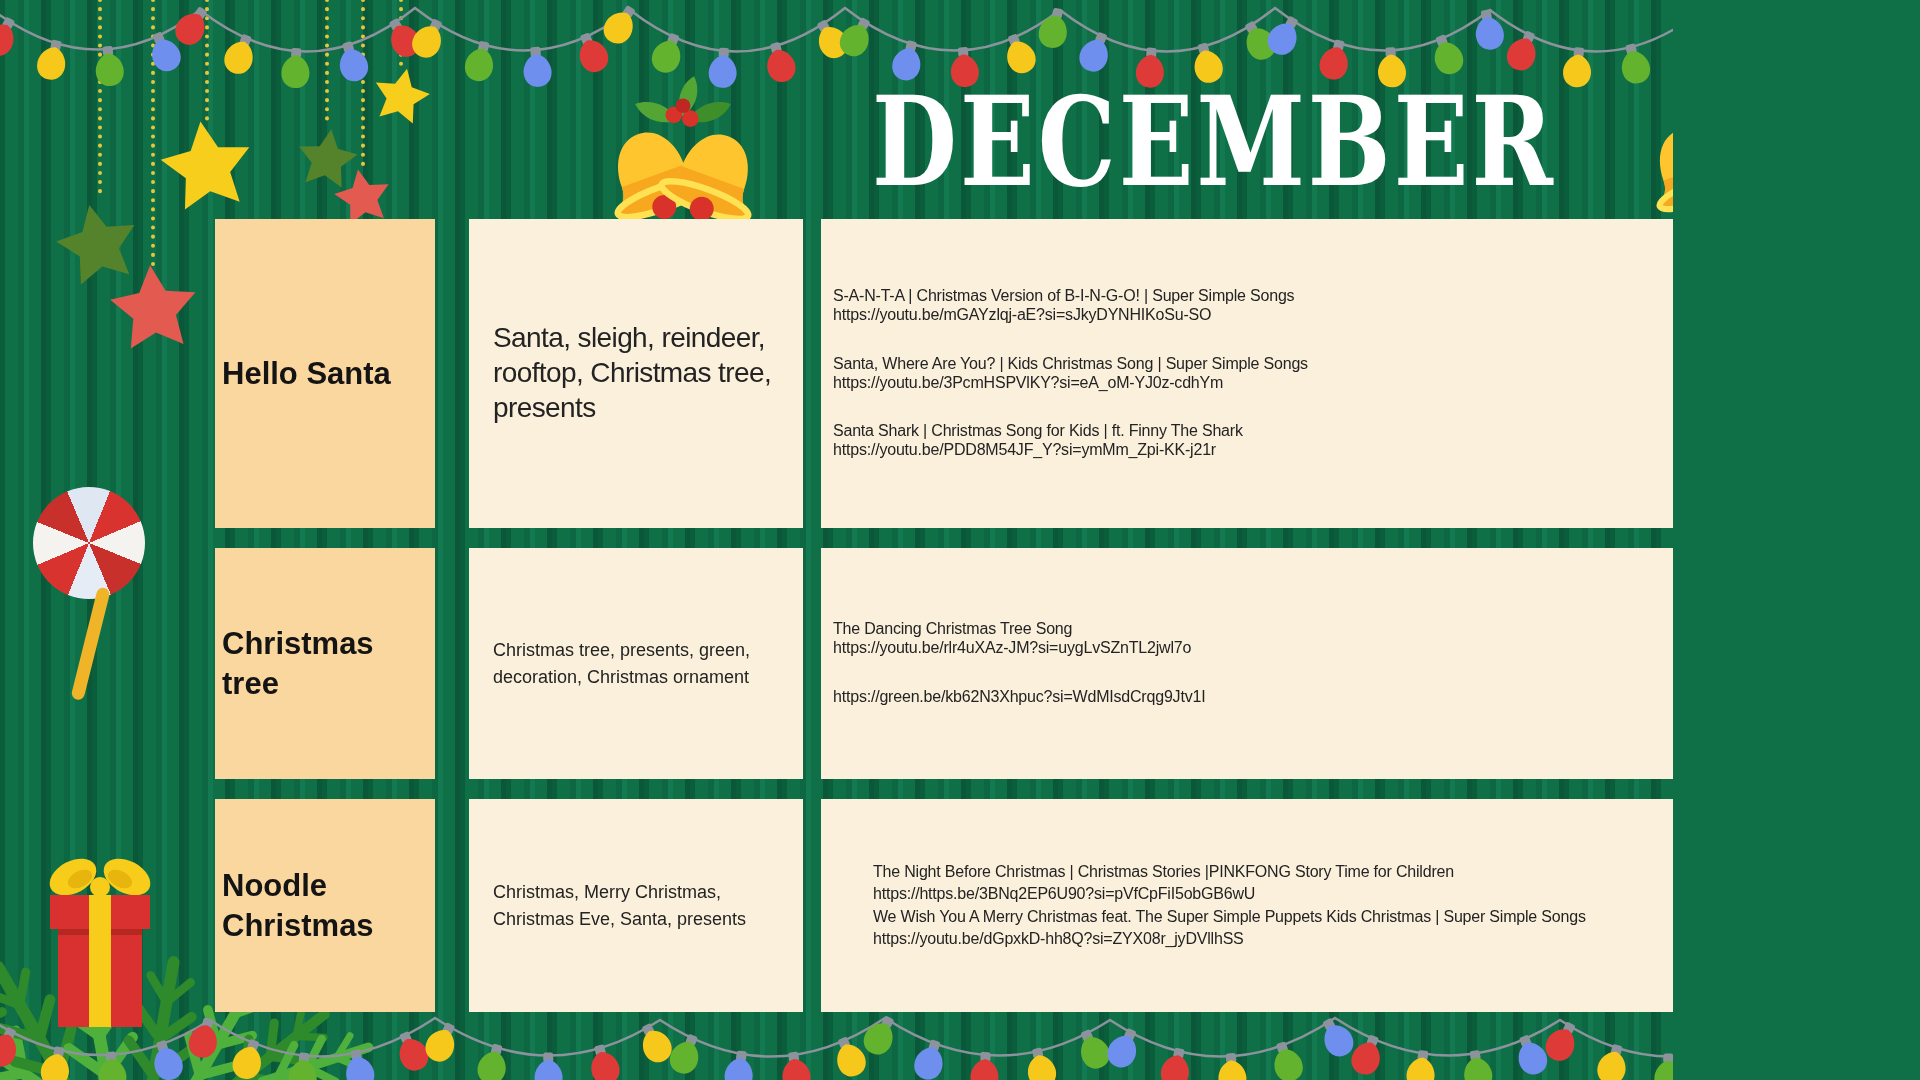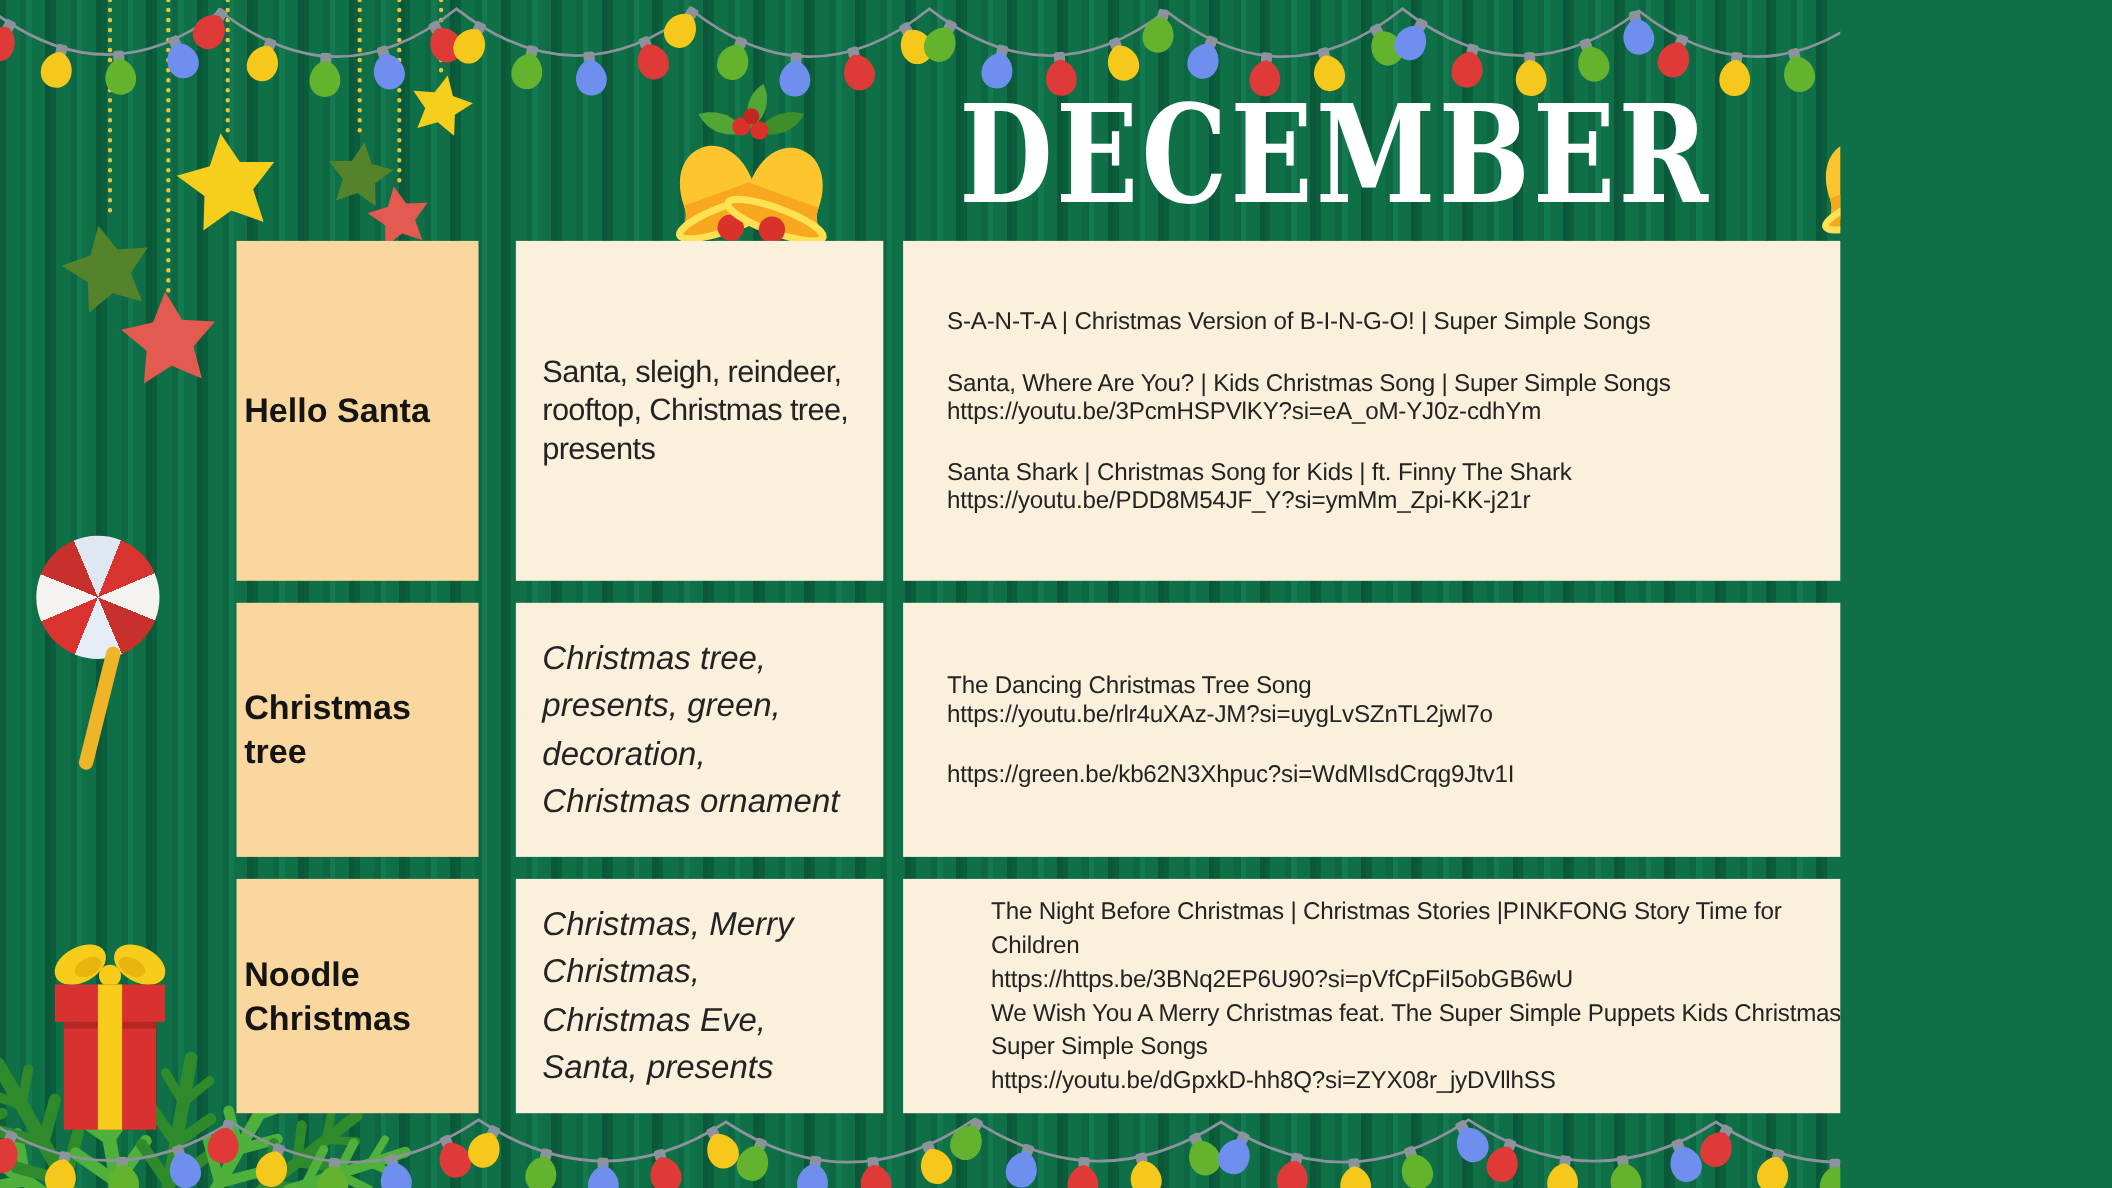--- a/index.html
+++ b/index.html
@@ -37,24 +37,24 @@
   }
   .cell{display:flex; flex-direction:column; justify-content:center; box-sizing:border-box;}
   .cell-topic{
     background:#fbd7a0; padding:0 7px;
     font-weight:bold; font-size:31px; line-height:1.28; color:#141414;
   }
   .cell-keywords{
     background:#faf0dc; padding:16px 24px; color:#232323;margin-left:16px;
   }
   .kw-condensed{font-size:28px; line-height:1.24; letter-spacing:-0.6px;}
-  .kw-regular{font-size:30px; line-height:1.45; letter-spacing:0;font-style:italic;}
+  .kw-regular{font-size:18px; line-height:1.45; letter-spacing:0;}
   .cell-songs{
-    background:#faf0dc; padding:0 40px; color:#232323;
-    font-size:22px; letter-spacing:-0.2px;
+    background:#faf0dc; padding:0 12px; color:#232323;
+    font-size:16px; letter-spacing:-0.2px;
   }
   .song{margin:15px 0;}
   .song .song-title,.song .song-url{line-height:1.18; white-space:normal;}
   .songs-tight .song{margin:0;}
   .songs-tight .song .song-title,.songs-tight .song .song-url{line-height:1.4;margin-left:40px;}
 
   
   .lolli-head{
     position:absolute; left:33px; top:487px; width:112px; height:112px; border-radius:50%;
     background:conic-gradient(#d93330 0 45deg,#f4f3ef 45deg 90deg,#c8302c 90deg 135deg,#e6ecf5 135deg 180deg,
@@ -280,20 +280,21 @@
 
     <div class="cell cell-topic">
       <div>Hello Santa</div>
     </div>
     <div class="cell cell-keywords kw-condensed">
       <div>Santa, sleigh, reindeer, rooftop, Christmas tree, presents</div>
     </div>
     <div class="cell cell-songs">
       <div class="song">
         <div class="song-title">S-A-N-T-A | Christmas Version of B-I-N-G-O! | Super Simple Songs</div>
+        <div class="song-url">https://youtu.be/mGAYzlqj-aE?si=sJkyDYNHIKoSu-SO</div>
       </div>
       <div class="song">
         <div class="song-title">Santa, Where Are You? | Kids Christmas Song | Super Simple Songs</div>
         <div class="song-url">https://youtu.be/3PcmHSPVlKY?si=eA_oM-YJ0z-cdhYm</div>
       </div>
       <div class="song">
         <div class="song-title">Santa Shark | Christmas Song for Kids | ft. Finny The Shark</div>
         <div class="song-url">https://youtu.be/PDD8M54JF_Y?si=ymMm_Zpi-KK-j21r</div>
       </div>
     </div>

